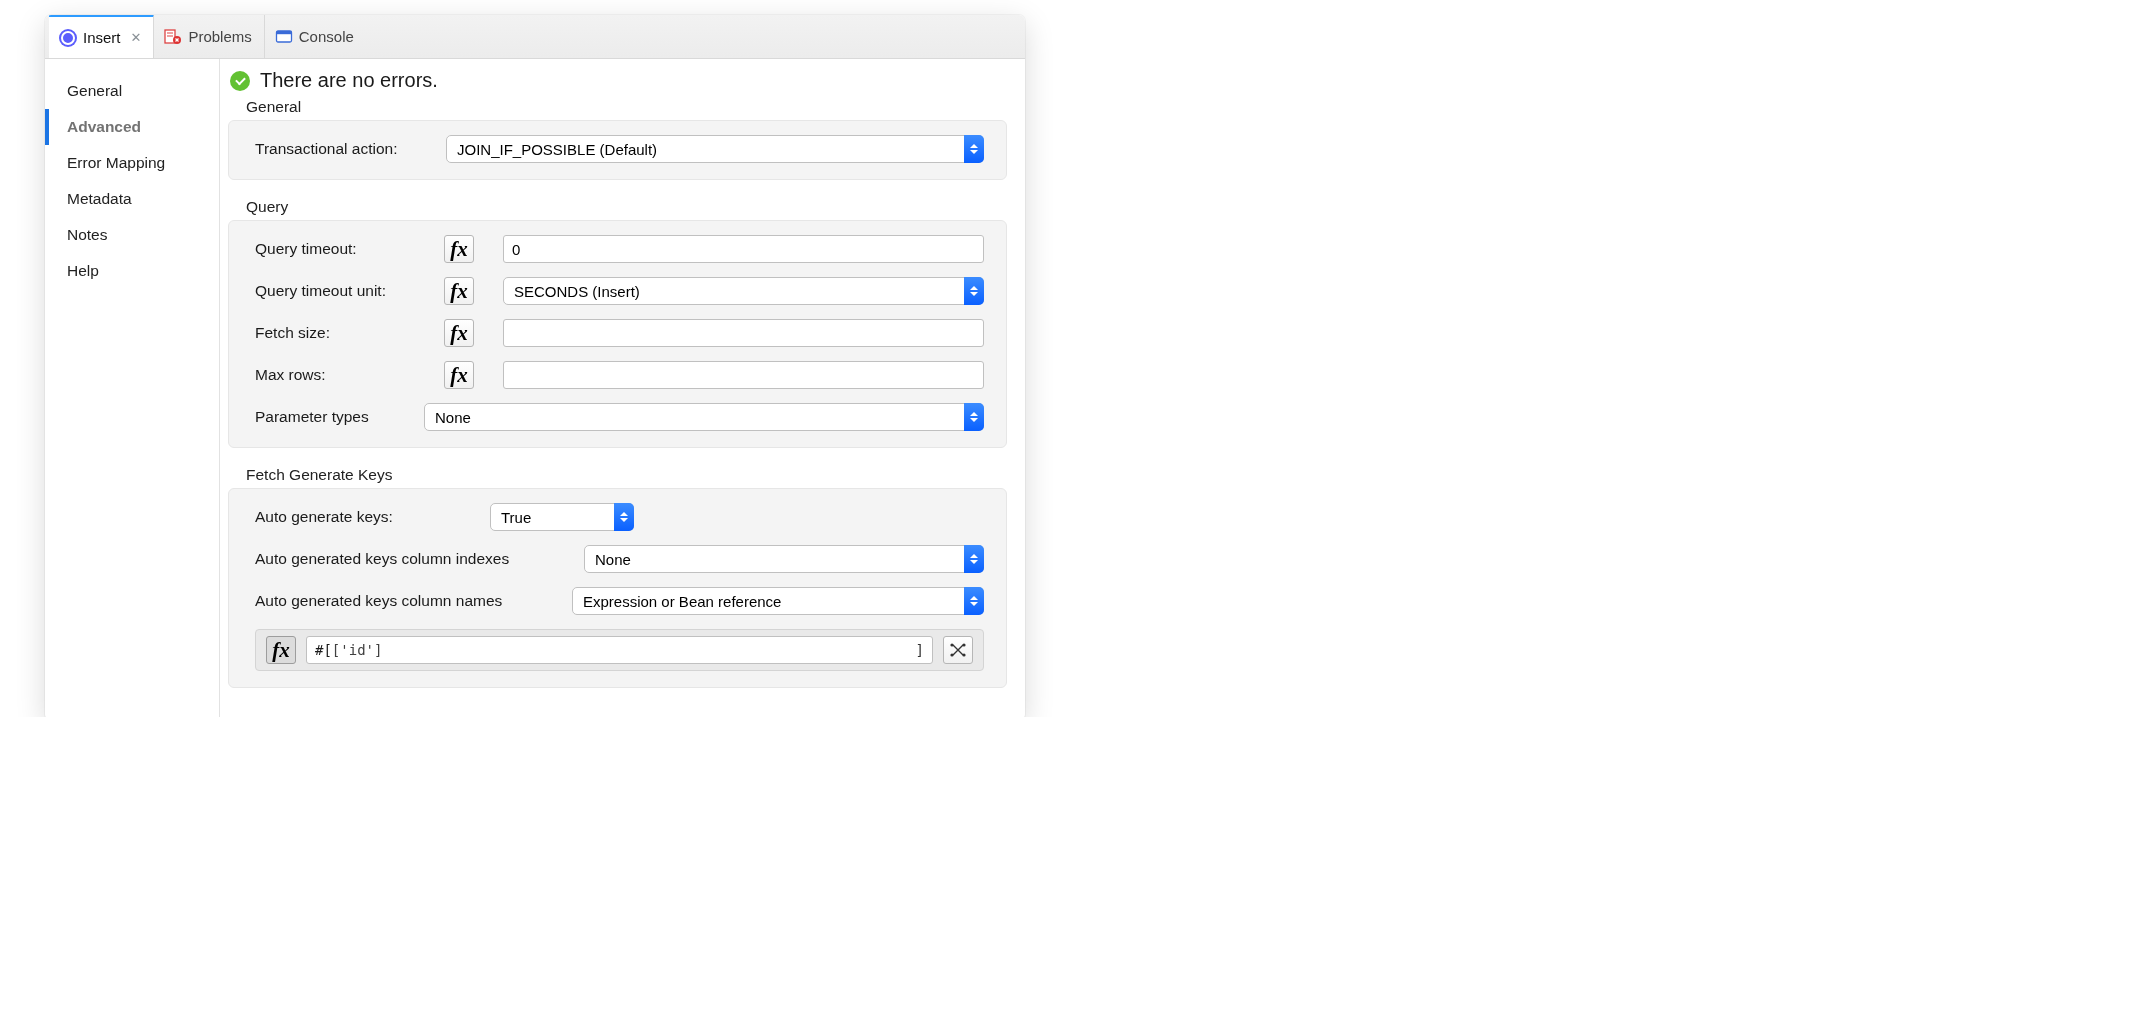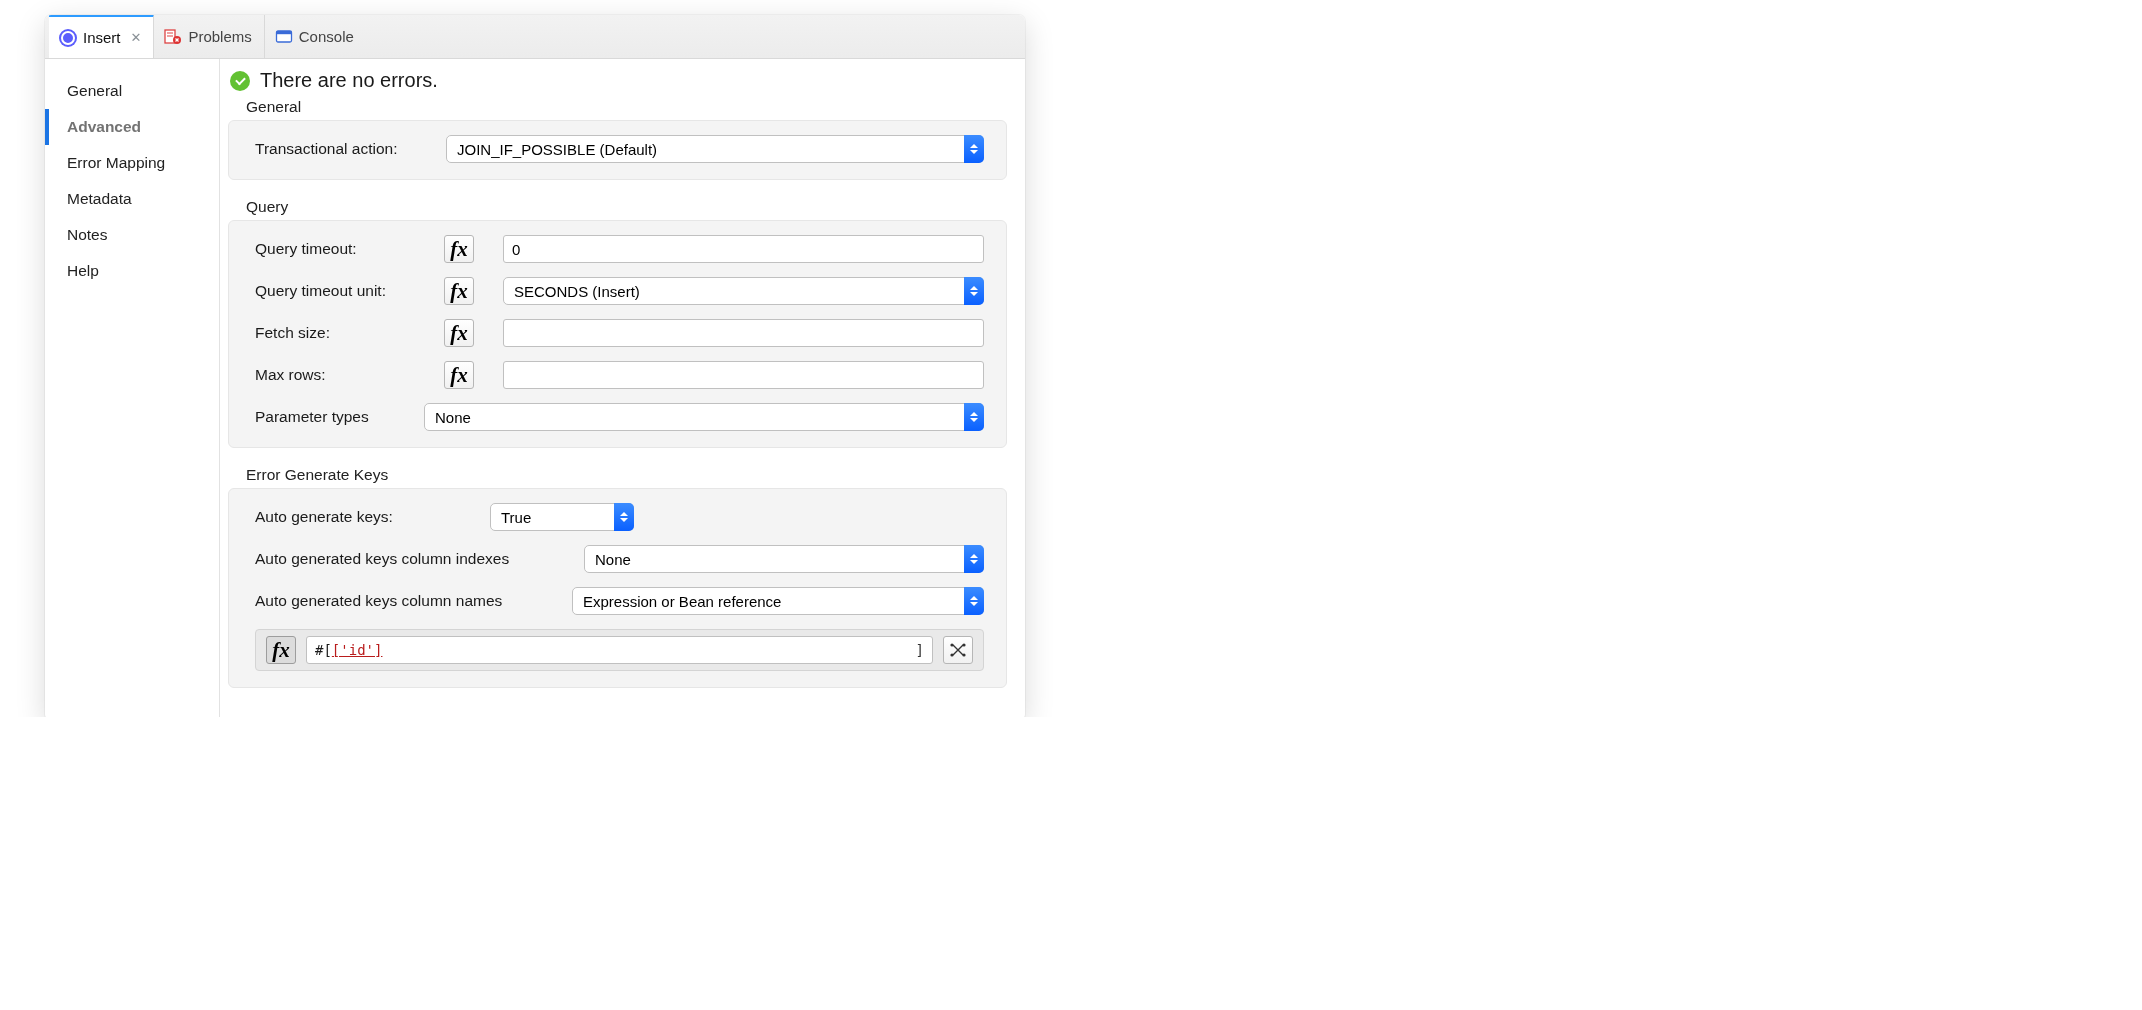--- a/index.html
+++ b/index.html
@@ -146,21 +146,21 @@
     background:#e9e9e9; border:1px solid #d4d4d4; border-radius:4px;
     padding:6px 10px;
     margin-top:4px;
   }
   .expr-input {
     flex:1; height:28px;
     border:1px solid #c0c0c0; border-radius:3px; background:#fff;
     padding:0 8px; font-family: "SFMono-Regular", Menlo, monospace; font-size:14px;
   }
   .expr-prefix { font-family:inherit; }
-  .expr-code { color:#b91c1c;text-decoration:underline; }
+  .expr-code { color:#404040; }
   .expr-suffix { color:#333; margin-left:4px; }
   .map-btn {
     width:30px; height:28px;
     border:1px solid #b6b6b6; border-radius:3px;
     background:linear-gradient(#fff,#f1f1f1);
     display:flex; align-items:center; justify-content:center;
     flex:0 0 auto;
     cursor:pointer;
   }
 
@@ -272,21 +272,21 @@
 
           <div class="form-row">
             <div class="row-label" style="width:140px">Parameter types</div>
             <div class="select-wrap">
               <button class="select-native">None</button>
               <span class="select-caret"></span>
             </div>
           </div>
         </div>
 
-        <div class="section-title">Error Generate Keys</div>
+        <div class="section-title">Fetch Generate Keys</div>
         <div class="section-box">
 
           <div class="form-row">
             <div class="row-label">Auto generate keys:</div>
             <div class="select-wrap short">
               <button class="select-native">True</button>
               <span class="select-caret"></span>
             </div>
           </div>
 

